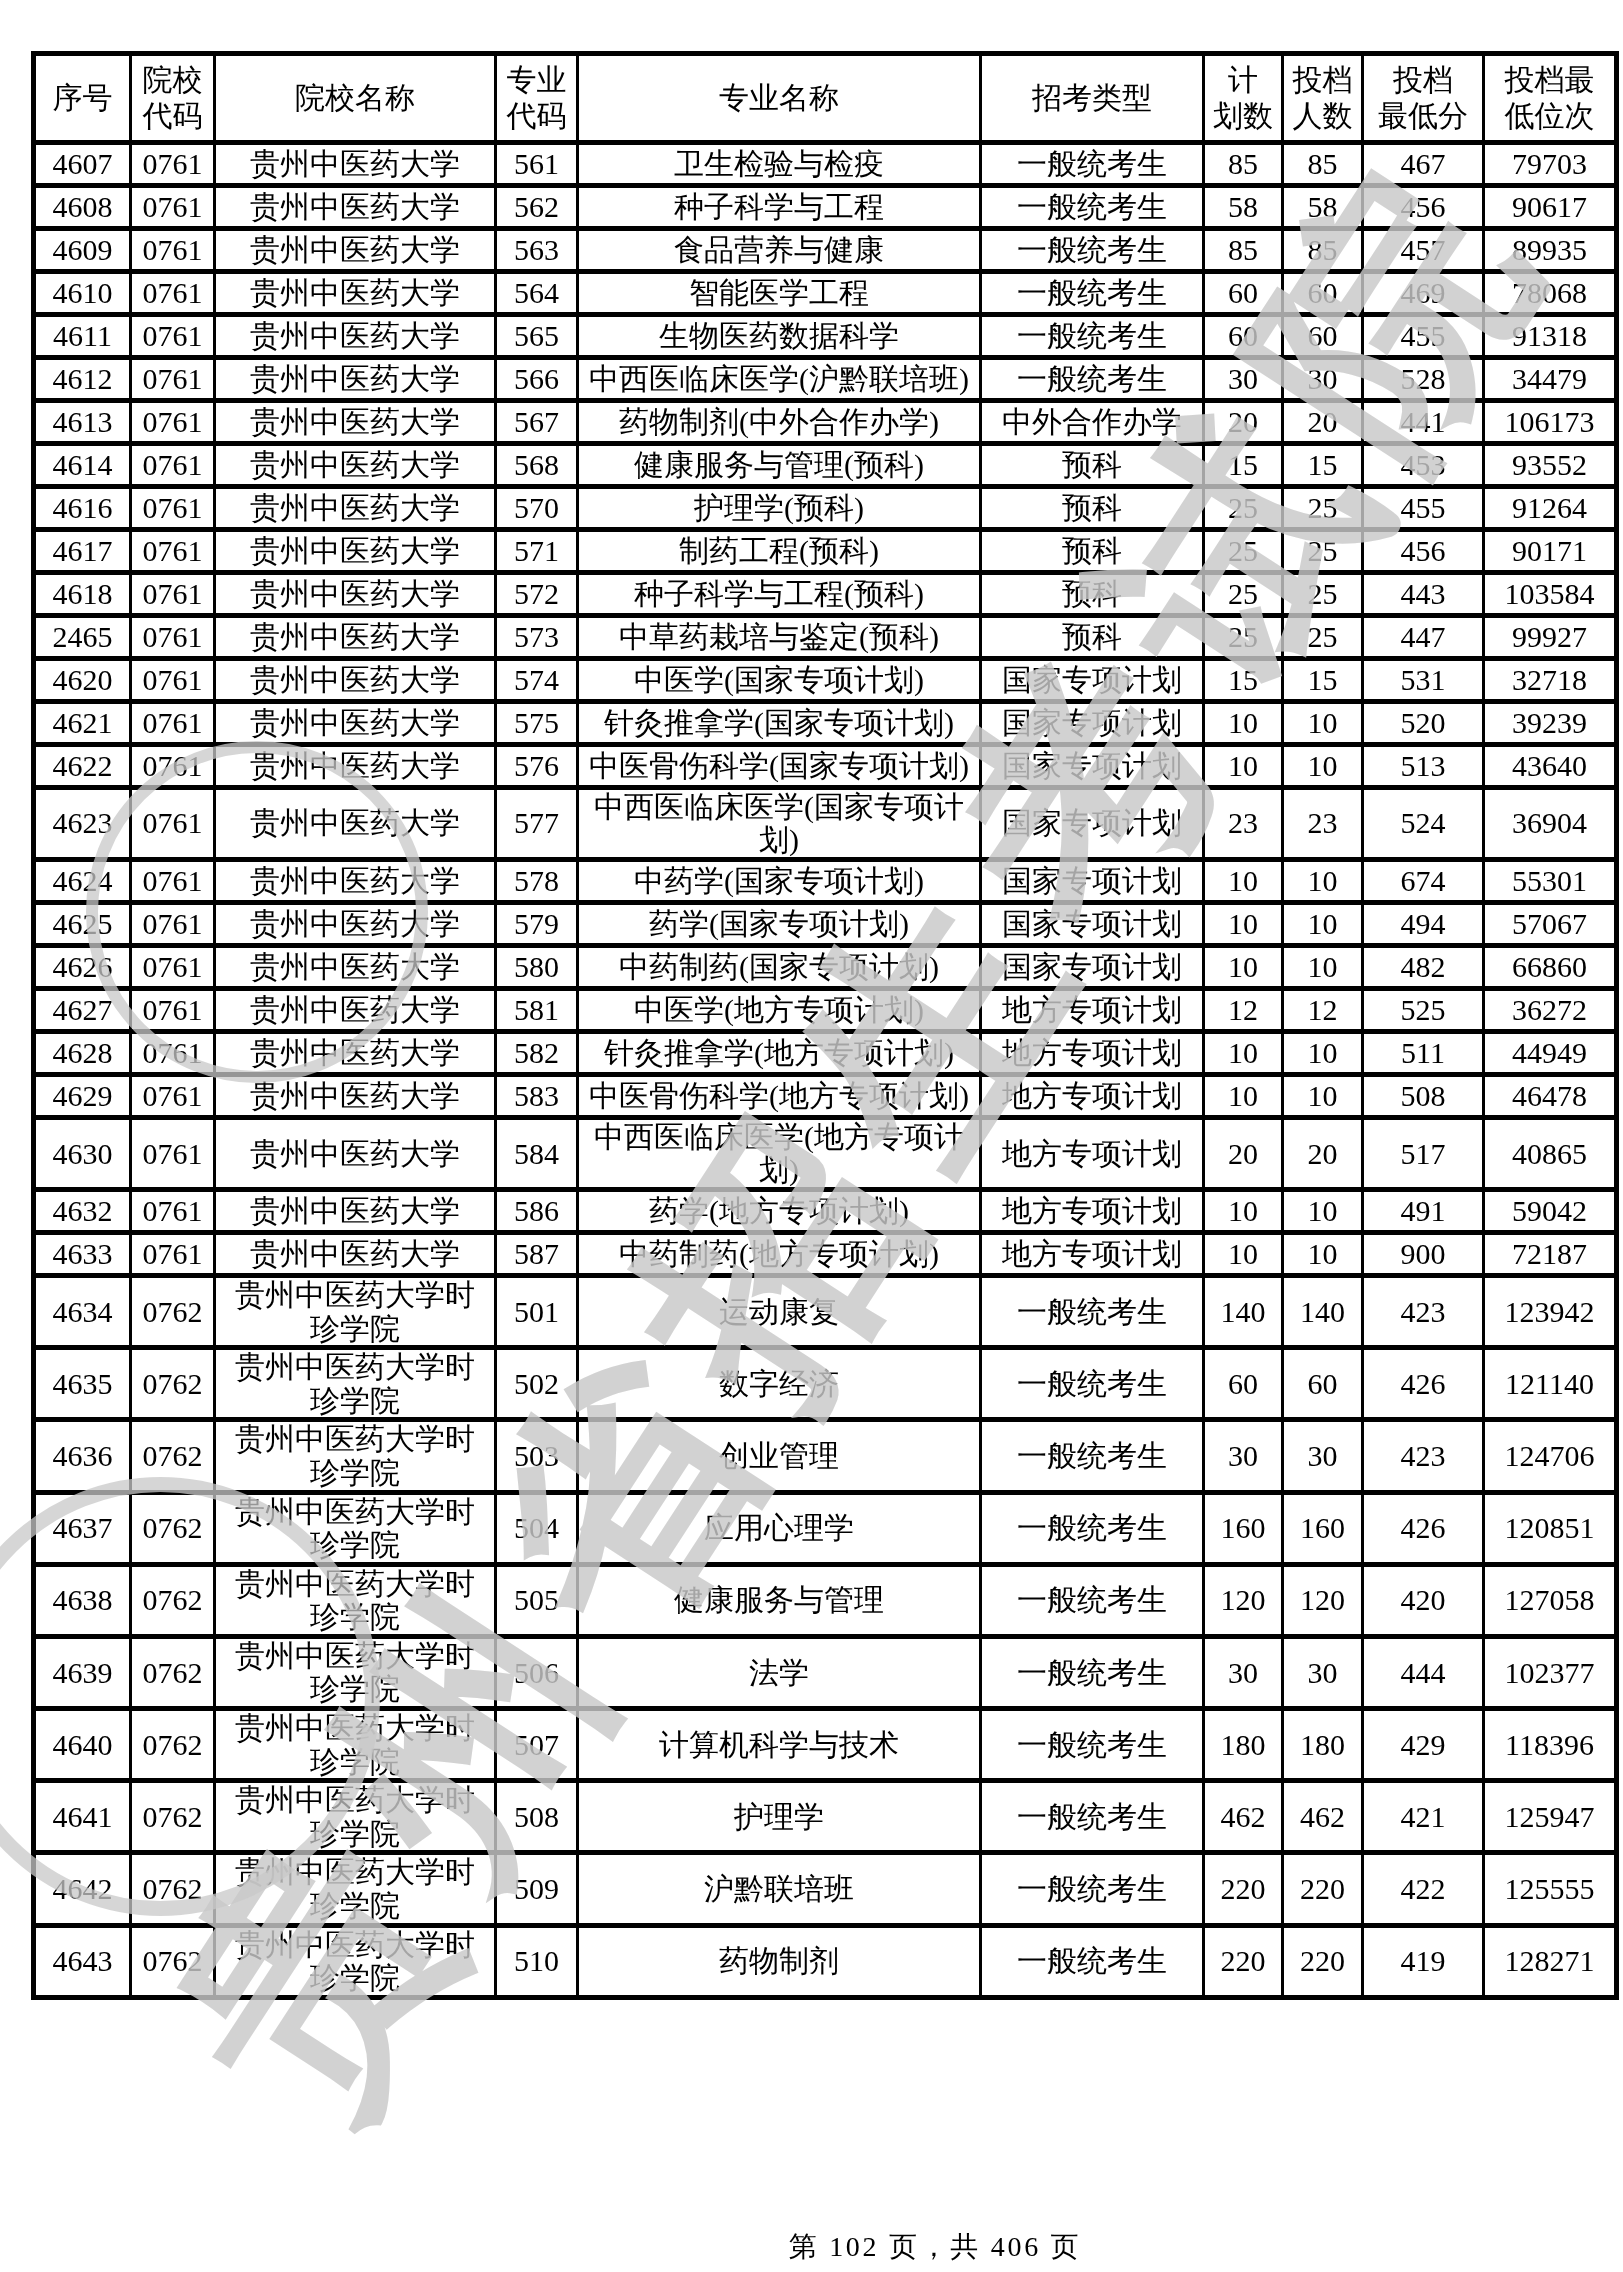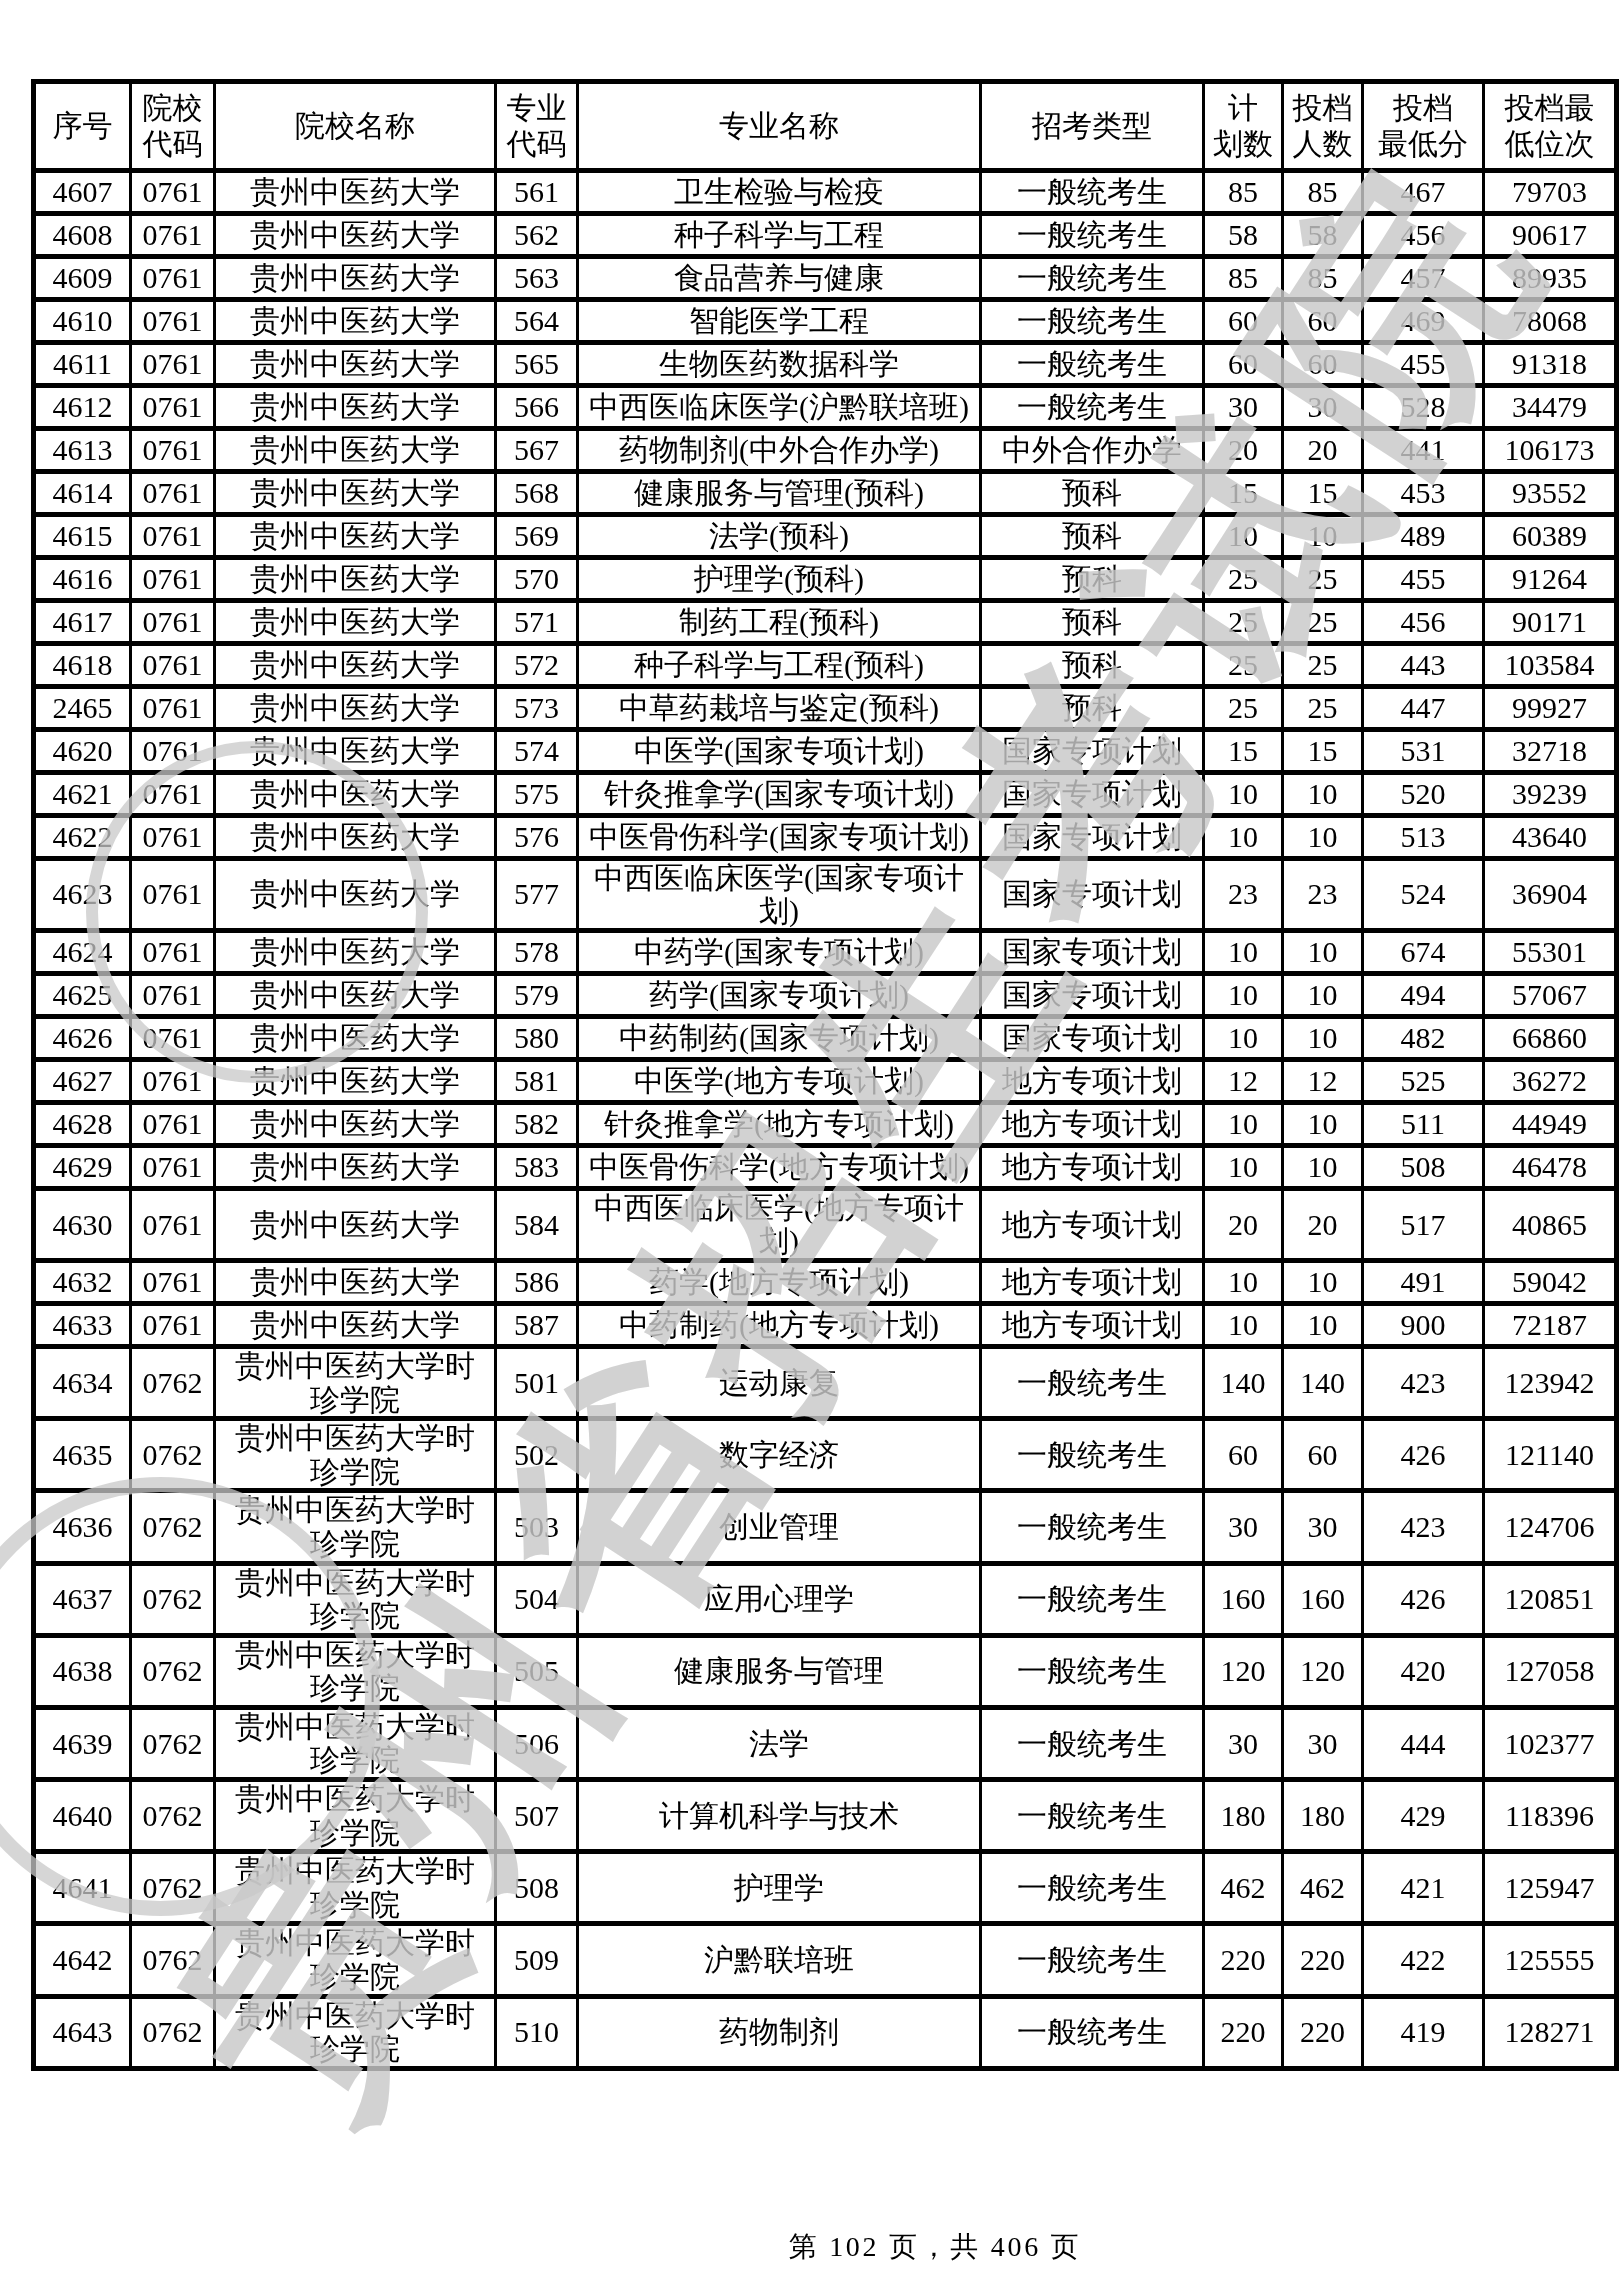--- a/index.html
+++ b/index.html
@@ -25,21 +25,21 @@
   table.score-table td{
     border:3.2px solid #000;
     border-top-width:5px;
     border-bottom-width:5px;
     text-align:center;
     vertical-align:middle;
     font-size:30px;
     font-weight:normal;
     overflow:visible;
   }
-  table.score-table{border:5.9px solid #000;margin-top:28px;}
+  table.score-table{border:5.9px solid #000;}
   table.score-table th{
     white-space:pre-line;
     line-height:1.18;
     padding:6.4px 2.7px;
     height:68px;
   }
   table.score-table td{
     line-height:1.12;
     padding:0 6.4px;
     height:38px;
@@ -207,32 +207,20 @@
         <td class="c2">贵州中医药大学</td>
         <td class="c3">568</td>
         <td class="c4">健康服务与管理(预科)</td>
         <td class="c5">预科</td>
         <td class="c6">15</td>
         <td class="c7">15</td>
         <td class="c8">453</td>
         <td class="c9">93552</td>
       </tr>
       <tr>
-        <td class="c0">4615</td>
-        <td class="c1">0761</td>
-        <td class="c2">贵州中医药大学</td>
-        <td class="c3">569</td>
-        <td class="c4">法学(预科)</td>
-        <td class="c5">预科</td>
-        <td class="c6">10</td>
-        <td class="c7">10</td>
-        <td class="c8">489</td>
-        <td class="c9">60389</td>
-      </tr>
-      <tr>
         <td class="c0">4616</td>
         <td class="c1">0761</td>
         <td class="c2">贵州中医药大学</td>
         <td class="c3">570</td>
         <td class="c4">护理学(预科)</td>
         <td class="c5">预科</td>
         <td class="c6">25</td>
         <td class="c7">25</td>
         <td class="c8">455</td>
         <td class="c9">91264</td>

